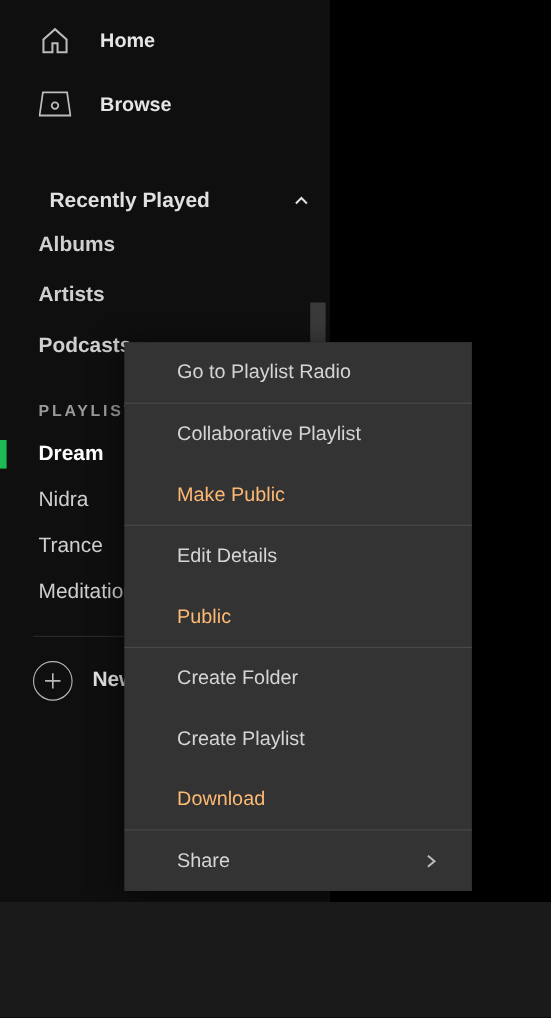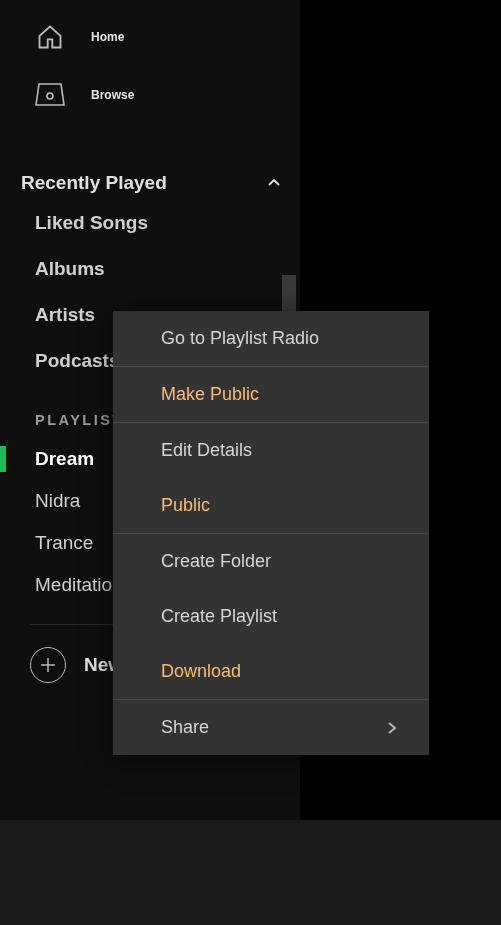--- a/index.html
+++ b/index.html
@@ -16,38 +16,38 @@
   height: 820px;
   background: #0f0f0f;
   padding-top: 8px;
 }
 .nav-main { padding: 0 0 30px 0; }
 .nav-item {
   display: flex;
   align-items: center;
   padding: 14px 0 14px 35px;
   color: #e5e5e5;
-  font-size: 12px;
+  font-size: 18px;
   font-weight: 600;
   cursor: pointer;
 }
 .nav-item .icon {
   width: 30px;
   height: 30px;
   margin-right: 26px;
   display: flex;
   align-items: center;
   justify-content: center;
   color: #bbb;
 }
 .section-head {
   display: flex;
   align-items: center;
   justify-content: space-between;
-  padding: 0 18px 0 21px;
+  padding: 0 18px 0 45px;
   margin-top: 18px;
   margin-bottom: 6px;
 }
 .section-head .label {
   color: #e0e0e0;
   font-size: 19px;
   font-weight: 700;
 }
 .section-head .chev {
   color: #e0e0e0;
@@ -189,21 +189,20 @@
 
   <div class="section-head">
     <span class="label">Recently Played</span>
     <span class="chev">
       <svg width="16" height="16" viewBox="0 0 16 16" fill="none" stroke="currentColor" stroke-width="1.8">
           <path d="M3 10 L8 5 L13 10"></path>
         </svg>
     </span>
   </div>
 
-  <div class="lib-item">Liked Songs</div>
   <div class="lib-item">Albums</div>
   <div class="lib-item">Artists</div>
   <div class="lib-item">Podcasts</div>
 
   <div class="heading">PLAYLISTS</div>
 
   <div class="playlist active">Dream</div>
   <div class="playlist">Nidra</div>
   <div class="playlist">Trance</div>
   <div class="playlist">Meditation</div>
@@ -218,20 +217,21 @@
     </span>
     <span class="new-label">New</span>
   </div>
 </div>
 
 <div class="scroll-thumb"></div>
 
 <div class="context-menu">
   <div class="ctx-item">Go to Playlist Radio</div>
   <div class="ctx-sep"></div>
+  <div class="ctx-item">Collaborative Playlist</div>
   <div class="ctx-item disabled">Make Public</div>
   <div class="ctx-sep"></div>
   <div class="ctx-item">Edit Details</div>
   <div class="ctx-item disabled">Public</div>
   <div class="ctx-sep"></div>
   <div class="ctx-item">Create Folder</div>
   <div class="ctx-item">Create Playlist</div>
   <div class="ctx-item disabled">Download</div>
   <div class="ctx-sep"></div>
   <div class="ctx-item">

